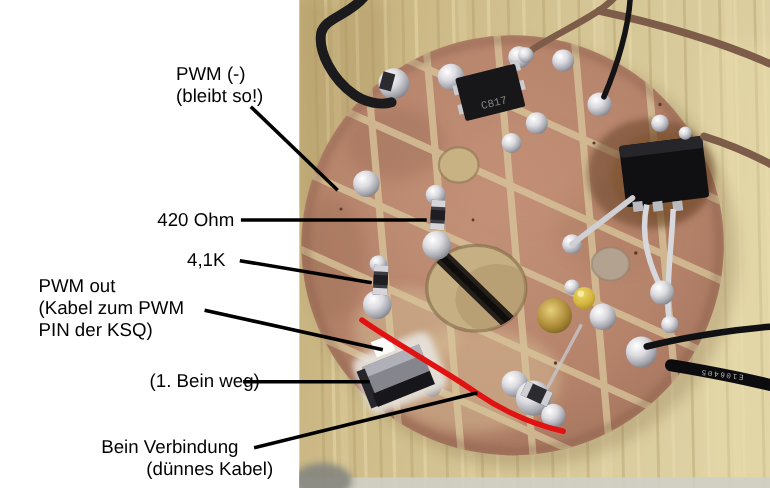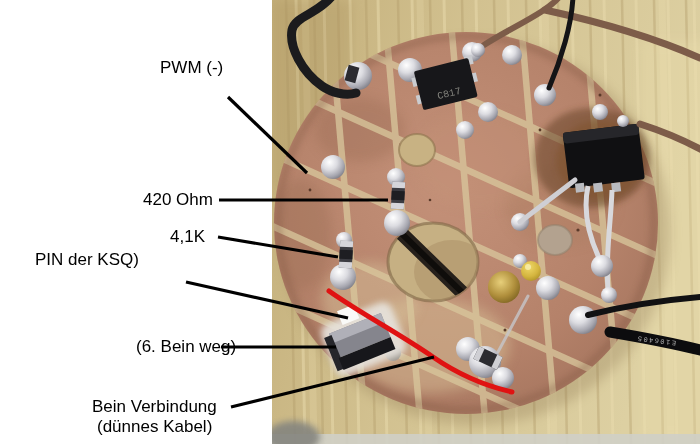--- a/index.html
+++ b/index.html
@@ -13,21 +13,21 @@
     background:var(--panel-bg);
     font-family:"Liberation Sans",sans-serif;
   }
   .frame svg{position:absolute;left:0;top:0;display:block;}
   .labels{position:absolute;left:0;top:0;width:100%;height:100%;pointer-events:none;}
   .label{
     position:absolute;
     font-size:17px;line-height:20px;color:var(--label-text);
     white-space:nowrap;letter-spacing:0;
   }
-  .label .l2pad{padding-left:5px;}
+  .label .l2pad{padding-left:5px;margin-left:36px;}
 </style>
 </head>
 <body>
 
 <div class="frame">
 
 <svg width="700" height="444" viewBox="0 0 700 444">
   <defs>
     <clipPath id="photoClip">
           <rect x="272" y="0" width="428" height="444"></rect>
@@ -250,32 +250,35 @@
     <line x1="218" y1="237" x2="338" y2="257"></line>
     <line x1="186" y1="282" x2="348" y2="318"></line>
     <line x1="221" y1="347" x2="336" y2="347"></line>
     <line x1="231" y1="407" x2="434" y2="357"></line>
   </g>
 </svg>
 
 <div class="labels">
   <div class="label" style="left:160px;top:58px">
     <div>PWM (-)</div>
+    <div>(bleibt so!)</div>
   </div>
   <div class="label" style="left:143px;top:190px">
     <div>420 Ohm</div>
   </div>
   <div class="label" style="left:170px;top:227px">
     <div>4,1K</div>
   </div>
   <div class="label" style="left:35px;top:250px">
+    <div>PWM out</div>
+    <div>(Kabel zum PWM</div>
     <div>PIN der KSQ)</div>
   </div>
   <div class="label" style="left:136px;top:337px">
-    <div>(6. Bein weg)</div>
+    <div>(1. Bein weg)</div>
   </div>
   <div class="label" style="left:92px;top:397px">
     <div>Bein Verbindung</div>
     <div class="l2pad">(dünnes Kabel)</div>
   </div>
 </div>
 
 </div>
 
 </body></html>

